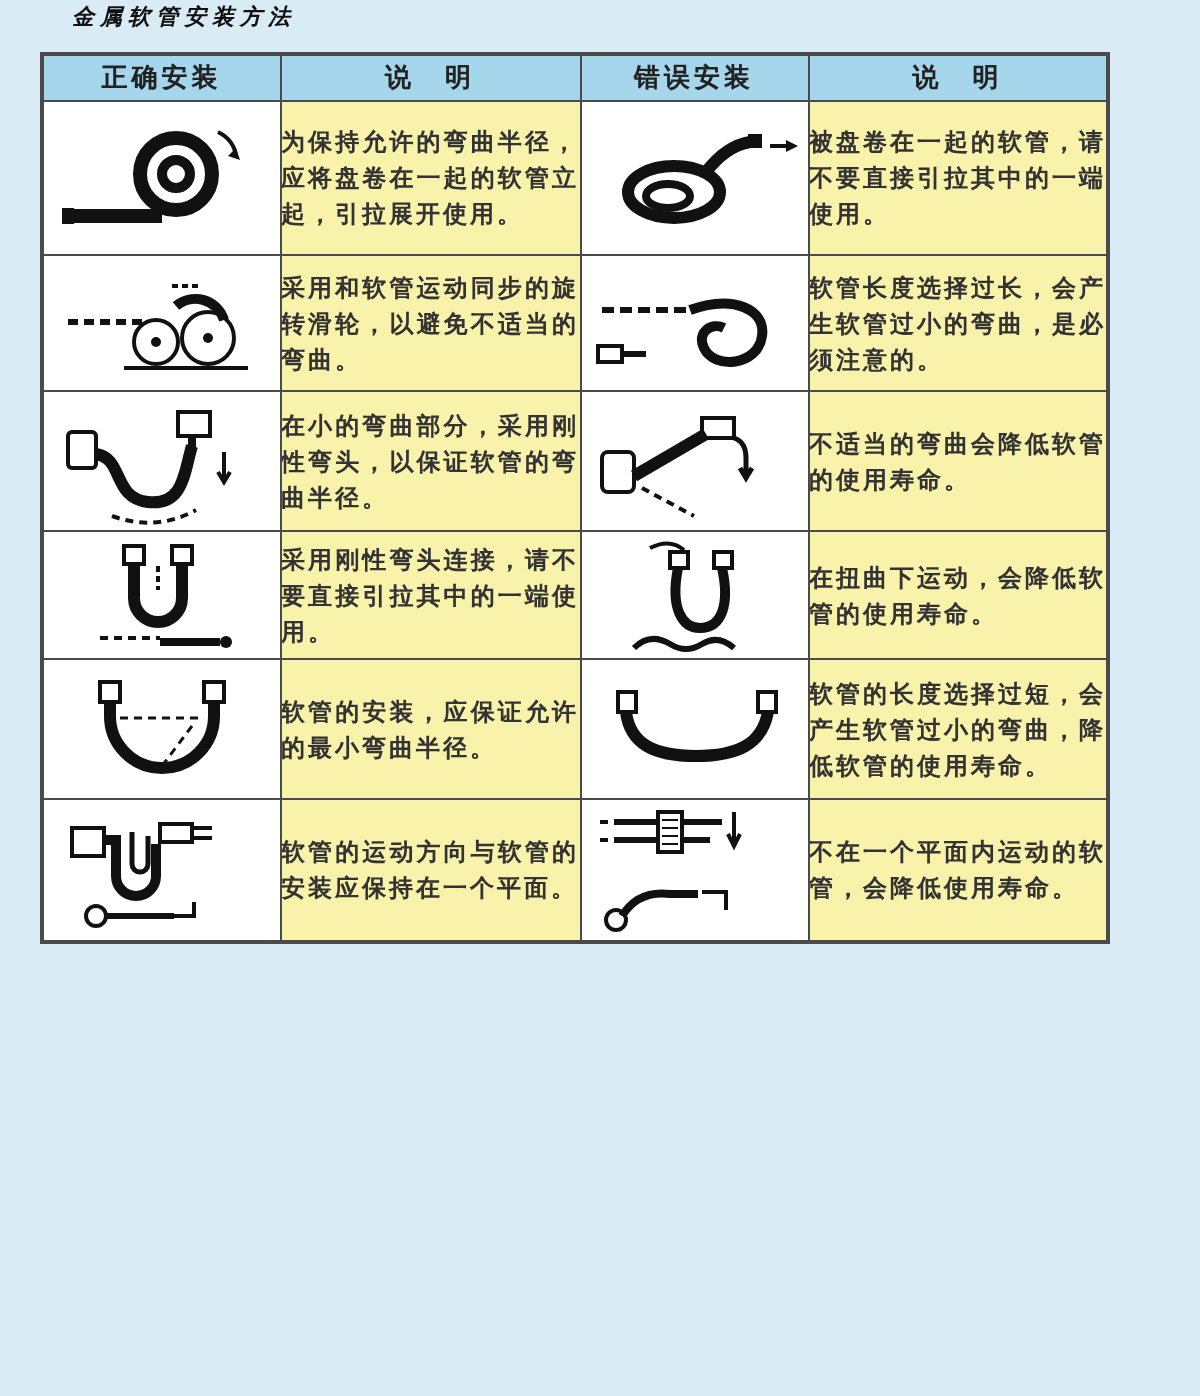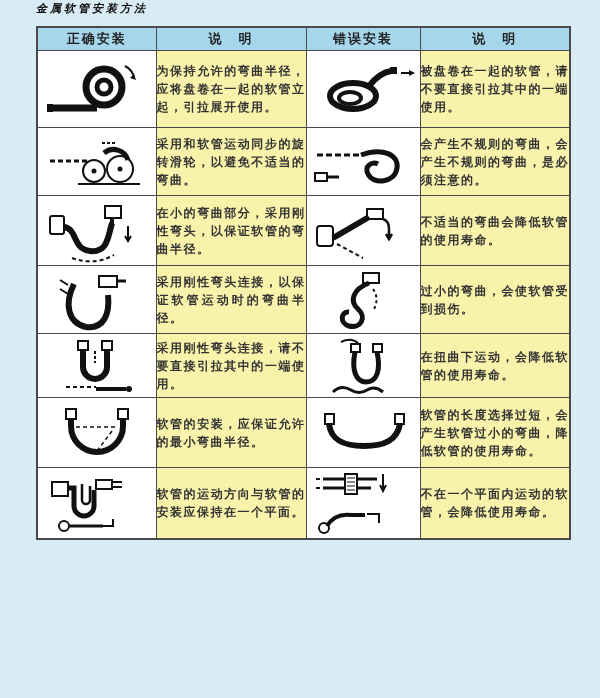--- a/index.html
+++ b/index.html
@@ -11,21 +11,21 @@
     width:600px;height:698px;position:relative;overflow:hidden;
     background:var(--page-bg);
     font-family:"Liberation Sans","DejaVu Sans",sans-serif;
   }
   .page-title{
     position:absolute;left:36px;top:1px;
     font-size:11px;font-weight:bold;font-style:italic;
     letter-spacing:3px;color:#111;
   }
   table.main{
-    position:absolute;left:36px;top:26px;
+    position:absolute;left:20px;top:26px;
     border-collapse:collapse;table-layout:fixed;
     border:2px solid var(--border);
   }
   table.main th, table.main td{
     border:1px solid var(--border);
     padding:0;overflow:hidden;
   }
   th.hdr{
     background:var(--header-bg);
     height:22px;font-size:13px;font-weight:bold;color:#222;
@@ -107,21 +107,21 @@
     </td>
     <td class="desc">采用和软管运动同步的旋转滑轮，以避免不适当的弯曲。</td>
     <td class="img">
       <svg width="105" height="62" viewBox="0 0 105 62">
         <path d="M6 24 H50" stroke="#111" stroke-width="3" stroke-dasharray="6 3"></path>
         <path d="M50 24 C72 16 88 24 86 37 C84 52 62 54 57 43 C53 35 61 30 67 33" fill="none" stroke="#111" stroke-width="5"></path>
         <rect x="4" y="42" width="12" height="8" fill="none" stroke="#111" stroke-width="2"></rect>
         <path d="M16 46 h12" stroke="#111" stroke-width="3"></path>
       </svg>
     </td>
-    <td class="desc">会产生不规则的弯曲，会产生不规则的弯曲，是必须注意的。</td>
+    <td class="desc">软管长度选择过长，会产生软管过小的弯曲，是必须注意的。</td>
   </tr>
 
   <tr class="r4">
     <td class="img">
       <svg width="110" height="66" viewBox="0 0 110 66">
         <rect x="8" y="18" width="14" height="18" rx="2" fill="none" stroke="#111" stroke-width="2"></rect>
         <path d="M22 29 C36 31 30 51 48 53 C66 55 66 38 70 25" fill="none" stroke="#111" stroke-width="6"></path>
         <rect x="63" y="8" width="16" height="12" fill="none" stroke="#111" stroke-width="2"></rect>
         <path d="M70 20 V26" stroke="#111" stroke-width="4"></path>
         <path d="M30 60 Q52 68 72 57" stroke="#111" stroke-width="2" stroke-dasharray="4 3" fill="none"></path>
@@ -134,39 +134,20 @@
         <rect x="6" y="26" width="16" height="20" rx="3" fill="none" stroke="#111" stroke-width="2"></rect>
         <path d="M22 38 L58 17" stroke="#111" stroke-width="6"></path>
         <rect x="56" y="9" width="16" height="10" fill="none" stroke="#111" stroke-width="2"></rect>
         <path d="M72 19 q6 2 6 10 v9 m-3 -4 l3 5 3 -5" fill="none" stroke="#111" stroke-width="2.5"></path>
         <path d="M26 44 L52 58" stroke="#111" stroke-width="2" stroke-dasharray="4 3"></path>
       </svg>
     </td>
     <td class="desc">不适当的弯曲会降低软管的使用寿命。</td>
   </tr>
 
-  <tr class="r5">
-    <td class="img">
-      <svg width="110" height="64" viewBox="0 0 110 64">
-        <path d="M32 16 C22 36 26 55 44 59 C62 61 68 46 66 27" fill="none" stroke="#111" stroke-width="6"></path>
-        <rect x="57" y="8" width="18" height="11" fill="none" stroke="#111" stroke-width="2"></rect>
-        <path d="M75 13 h9" stroke="#111" stroke-width="3"></path>
-        <path d="M18 12 l8 5 M18 21 l8 5" stroke="#111" stroke-width="2"></path>
-      </svg>
-    </td>
-    <td class="desc">采用刚性弯头连接，以保证软管运动时的弯曲半径。</td>
-    <td class="img">
-      <svg width="105" height="62" viewBox="0 0 105 62">
-        <rect x="52" y="4" width="16" height="10" fill="none" stroke="#111" stroke-width="2"></rect>
-        <path d="M58 14 C42 20 38 32 47 40 C56 48 50 60 38 57 C28 54 30 42 38 43" fill="none" stroke="#111" stroke-width="5"></path>
-        <path d="M62 20 q7 10 0 22" stroke="#111" stroke-width="2" stroke-dasharray="3 3" fill="none"></path>
-      </svg>
-    </td>
-    <td class="desc">过小的弯曲，会使软管受到损伤。</td>
-  </tr>
 
   <tr class="r6">
     <td class="img">
       <svg width="110" height="60" viewBox="0 0 110 60">
         <rect x="36" y="5" width="10" height="9" fill="none" stroke="#111" stroke-width="2"></rect>
         <rect x="60" y="5" width="10" height="9" fill="none" stroke="#111" stroke-width="2"></rect>
         <path d="M41 14 V31 a12 12 0 0 0 24 0 V14" fill="none" stroke="#111" stroke-width="6"></path>
         <path d="M53 15 V27" stroke="#111" stroke-width="2" stroke-dasharray="3 2"></path>
         <path d="M24 51 H54" stroke="#111" stroke-width="2" stroke-dasharray="4 3"></path>
         <path d="M54 53 H84" stroke="#111" stroke-width="4"></path>

